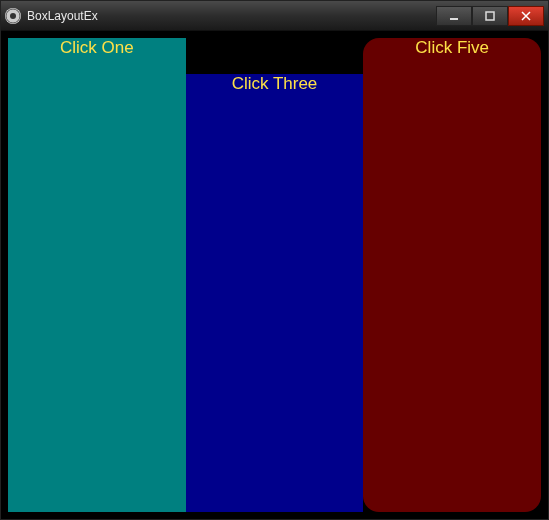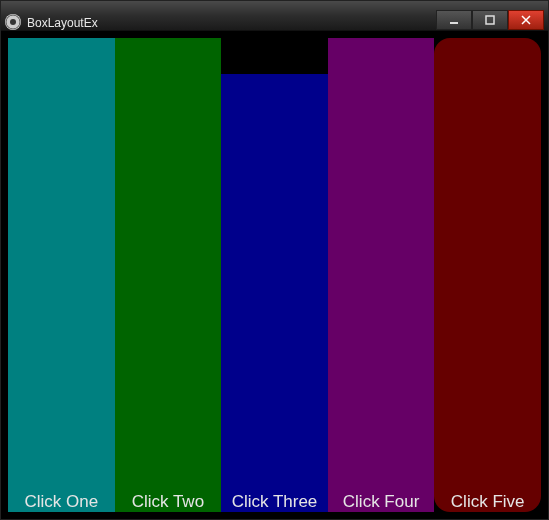--- a/index.html
+++ b/index.html
@@ -19,21 +19,21 @@
       height: 100%;
       display: flex;
       flex-direction: column;
       background: linear-gradient(to bottom, #5a5a5a, #3a3a3a);
       border: 1px solid #222;
     }
     .titlebar {
       height: 30px;
       background: linear-gradient(to bottom, #4a4a4a 0%, #2d2d2d 50%, #1a1a1a 100%);
       display: flex;
-      align-items: flex-end;
+      align-items: center;
       padding: 0 4px;
       border-bottom: 1px solid #111;
     }
     .app-icon {
       width: 16px;
       height: 16px;
       background: #e0e0e0;
       border-radius: 50%;
       margin-right: 6px;
       display: flex;
@@ -79,23 +79,23 @@
     }
     .content {
       width: 100%;
       height: 100%;
       display: flex;
       flex-direction: row;
     }
     .panel {
       flex: 1;
       display: flex;
-      align-items: flex-end;
+      align-items: flex-start;
       justify-content: center;
-      color: #e5e5e5;
+      color: #fde047;
       font-size: 17px;
       white-space: nowrap;
       cursor: default;
     }
     .panel-1 { background: #008080; }
     .panel-2 { background: #006400; }
     .panel-3 { background: #00008b; margin-top: 36px; }
     .panel-4 { background: #660066; }
     .panel-5 { background: #660000; border-radius: 16px; }
   </style>
@@ -127,27 +127,21 @@
             <path d="M1 1 L9 9 M9 1 L1 9" stroke="currentColor" stroke-width="1.5"></path>
           </svg>
       </div>
     </div>
   </div>
   <div class="content-frame">
     <div class="content">
       <div class="panel panel-1">
         <span>Click One</span>
       </div>
-      <div class="panel panel-2">
-        <span>Click Two</span>
-      </div>
       <div class="panel panel-3">
         <span>Click Three</span>
-      </div>
-      <div class="panel panel-4">
-        <span>Click Four</span>
       </div>
       <div class="panel panel-5">
         <span>Click Five</span>
       </div>
     </div>
   </div>
 </div>
 
 </body></html>

